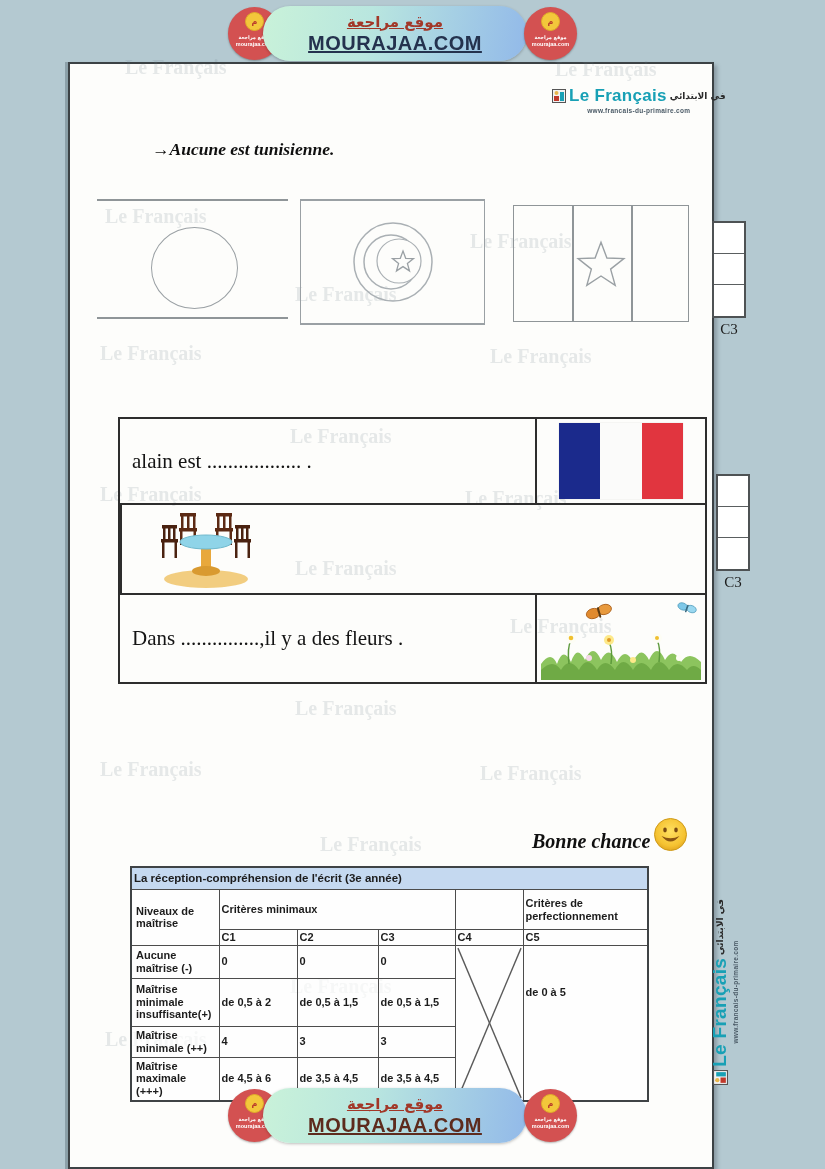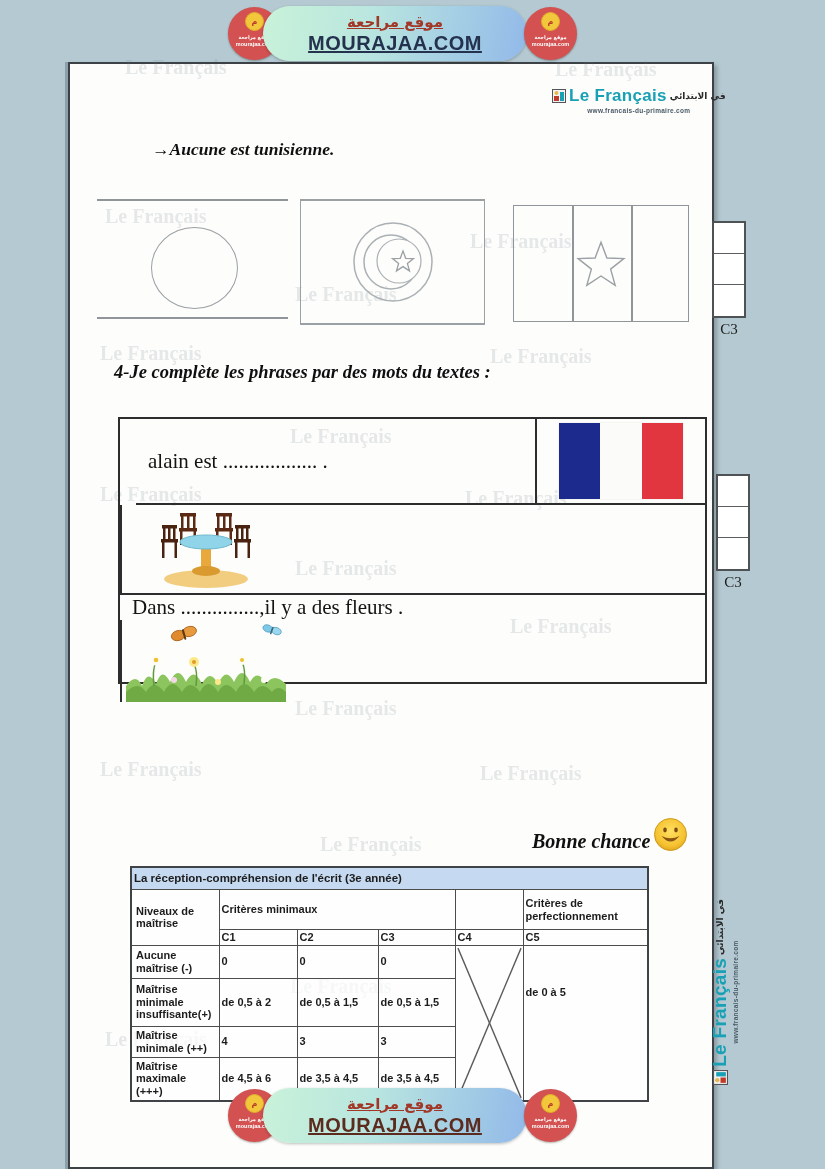--- a/index.html
+++ b/index.html
@@ -50,22 +50,22 @@
   
   .gbox{position:absolute;width:34px;border:2px solid #4e5254;background:#fff;box-sizing:border-box;z-index:3;}
   .gbox .cell{height:30px;border-bottom:1.5px solid #5a5e60;}
   .gbox .cell:last-child{border-bottom:none;}
   .glabel{position:absolute;width:38px;text-align:center;font:15px "Liberation Serif",serif;color:#1d1d1d;z-index:3;}
   
   .h4t{position:absolute;left:114px;top:362px;font:bold italic 18.5px "Liberation Serif",serif;
        font-style:italic;color:#0f0f0f;z-index:3;}
   .ex4{position:absolute;left:118px;top:417px;width:589px;border:2px solid #2d2d2d;box-sizing:border-box;z-index:3;}
   .ex4row{display:flex;border-bottom:2px solid #2d2d2d;}
-  .ex4row:last-child{border-bottom:none;flex-direction:column;}
-  .r1{height:84px;margin-left:16px;} .r2{height:88px;} .r3{height:87px;}
+  .ex4row:last-child{border-bottom:none;}
+  .r1{height:84px;} .r2{height:88px;} .r3{height:87px;}
   .ex4text{flex:1;display:flex;align-items:center;padding-left:12px;
            font:21px "Liberation Serif",serif;color:#141414;}
   .ex4img{width:168px;border-left:2px solid #2d2d2d;display:flex;align-items:center;justify-content:center;}
   .fflag{width:124px;height:76px;display:flex;box-shadow:0 0 1px rgba(0,0,0,.2);}
   .fflag div{flex:1;}
   
   .bonne{position:absolute;left:532px;top:822px;font:bold italic 20px "Liberation Serif",serif;
          font-style:italic;color:#101010;z-index:3;margin-top:8px;}
   .smiley{position:absolute;left:653px;top:817px;width:35px;height:35px;z-index:3;}
   
@@ -165,21 +165,20 @@
     </svg>
   </div>
 
   <div class="gbox" style="left:712px;top:221px;height:97px">
     <div class="cell"></div>
     <div class="cell"></div>
     <div class="cell"></div>
   </div>
   <div class="glabel" style="left:710px;top:321px">C3</div>
 
-  <div class="h4t">4-Je complète les phrases par des mots du textes :</div>
 
   <div class="ex4">
     <div class="ex4row r1">
       <div class="ex4text">alain est .................. .</div>
       <div class="ex4img">
         <div class="fflag">
           <div style="background:#1b2a8c"></div>
           <div style="background:#fbfbfa"></div>
           <div style="background:#e1353f"></div>
         </div>

